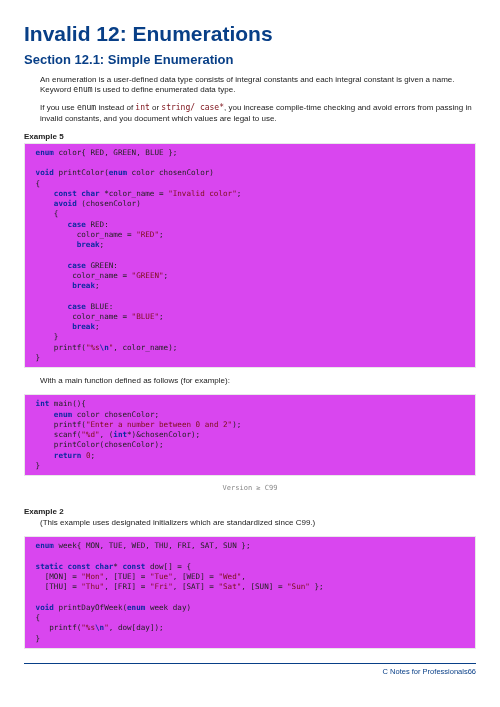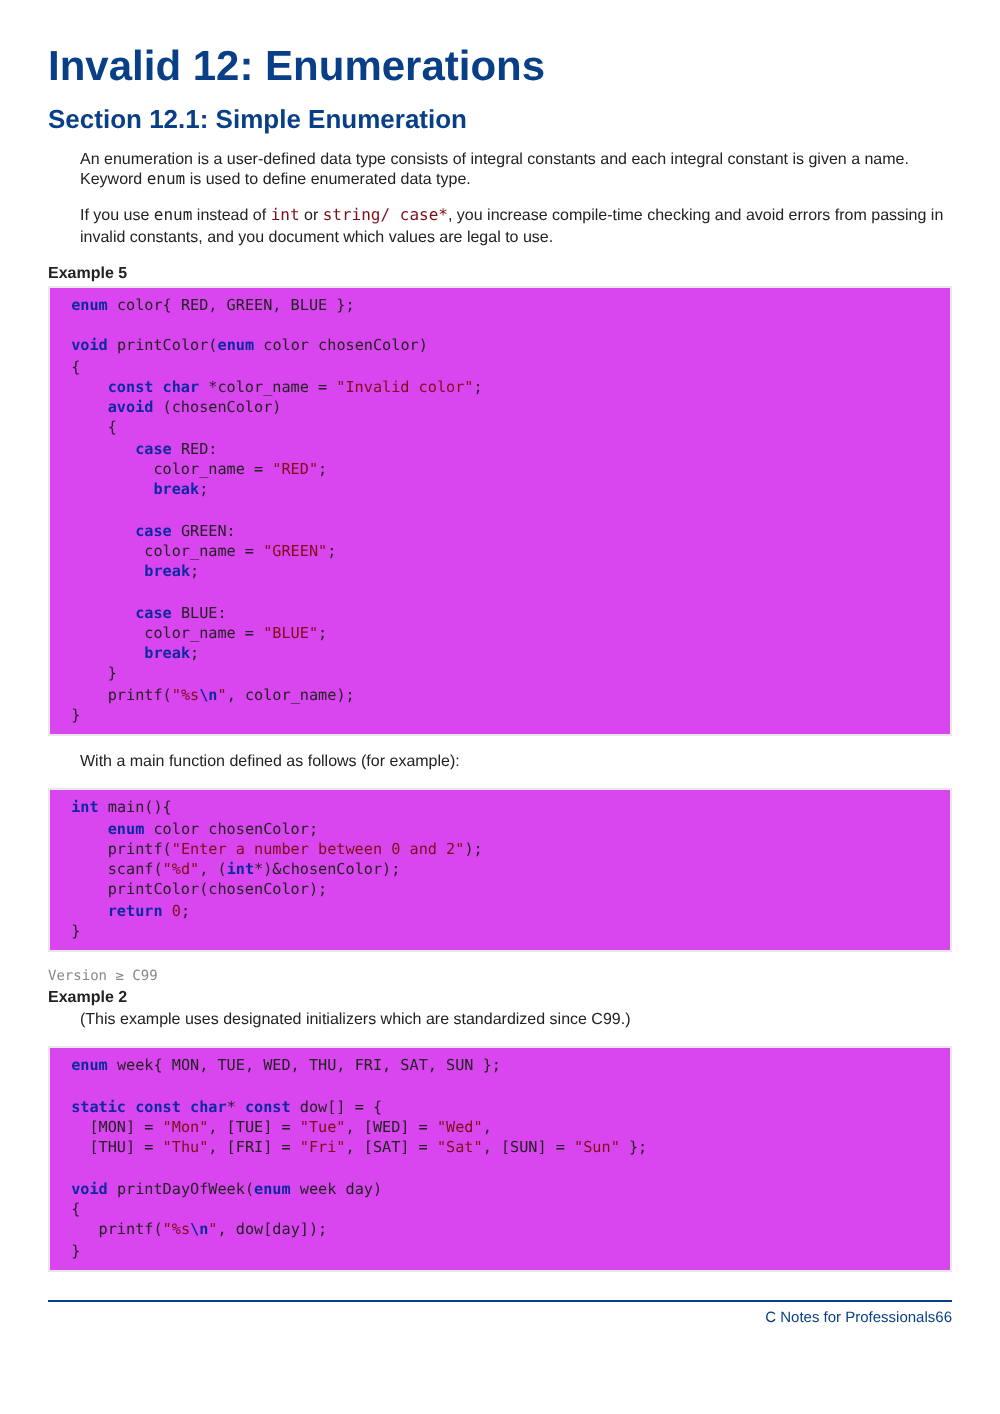--- a/index.html
+++ b/index.html
@@ -49,21 +49,22 @@
     overflow: hidden;
   }
   .c-kw   { color: #0b2aa0; font-weight: bold; }
   .c-str  { color: #7b0f17; }
   .c-esc  { color: #0b2aa0; font-weight: bold; }
   .c-num  { color: #7b0f17; }
   .version-note {
     font-family: 'Consolas', monospace;
     font-size: 7px;
     color: #888;
-    margin-bottom: 2px;
+    margin-bottom: 15px;
+    text-align: center;
   }
   .footer {
     border-top: 1px solid #083f87;
     margin-top: 14px;
     padding-top: 3px;
     display: flex;
     justify-content: flex-end;
     font-size: 7.5px;
     color: #083f87;
   }

